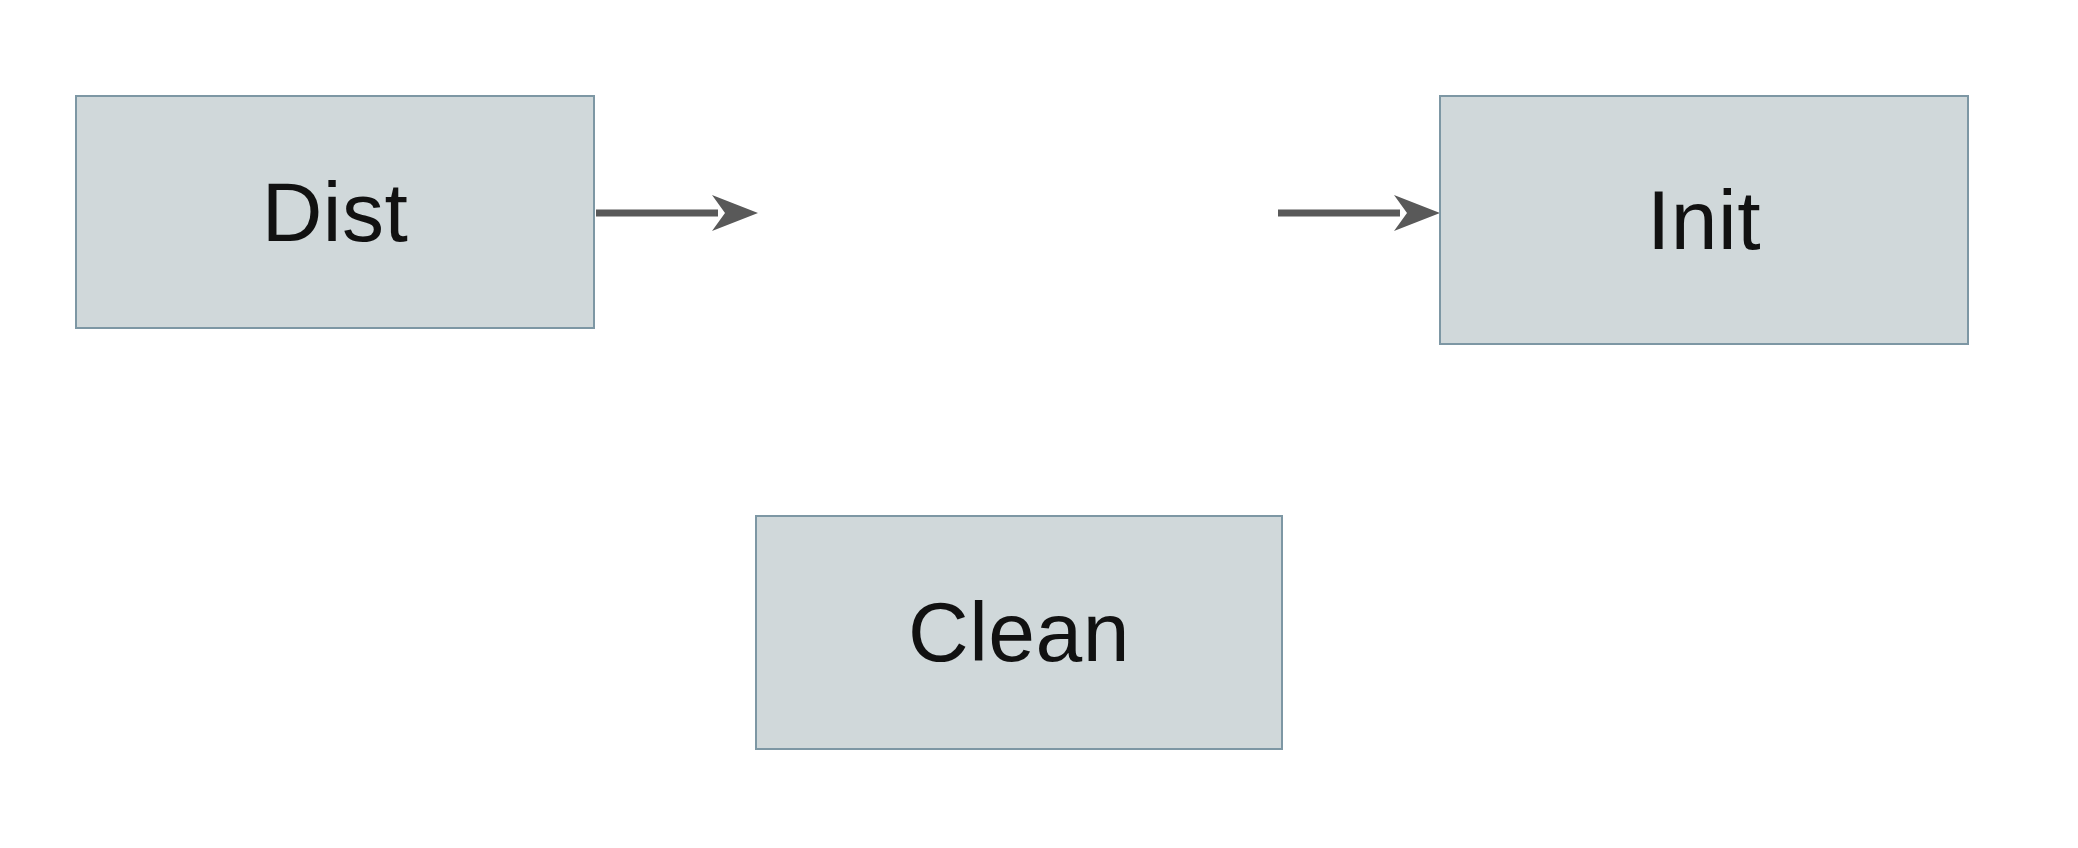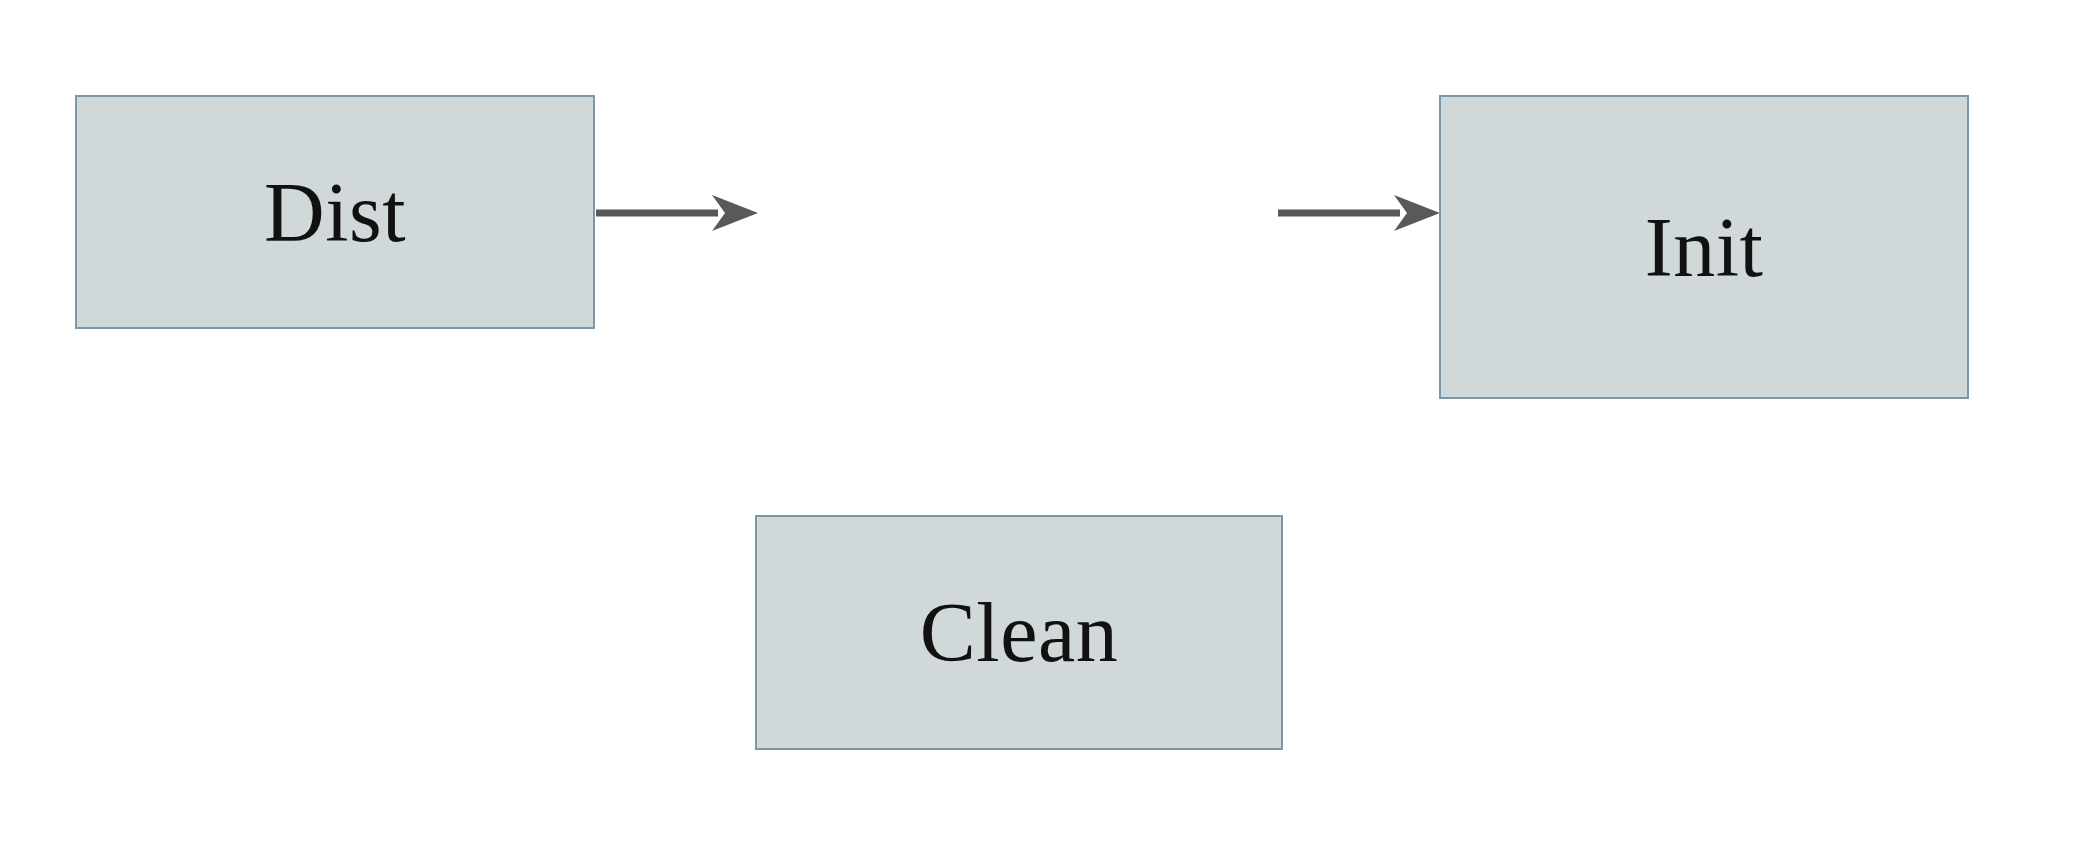--- a/index.html
+++ b/index.html
@@ -16,32 +16,31 @@
     overflow: hidden;
   }
   .node {
     position: absolute;
     background: #d0d8da;
     border: 2px solid #7d97a4;
     box-sizing: border-box;
     display: flex;
     align-items: center;
     justify-content: center;
-    font-family: Liberation Serif, serif;
   }
   .node-label {
     font-size: 84px;
     font-weight: 400;
     color: #111111;
     letter-spacing: 0.5px;
     white-space: nowrap;
   }
   .node-dist    { left: 75px;   top: 95px;  width: 520px; height: 234px; }
   .node-compile { left: 759px;  top: 95px;  width: 518px; height: 234px; }
-  .node-init    { left: 1439px; top: 95px;  width: 530px; height: 304px; }
+  .node-init    { left: 1439px; top: 95px;  width: 530px; height: 250px; }
   .node-clean   { left: 755px;  top: 515px; width: 528px; height: 235px; }
   .arrow {
     position: absolute;
     top: 193px;
     width: 162px;
     height: 40px;
   }
   .arrow-1 { left: 596px; }
   .arrow-2 { left: 1278px; }
 </style>

